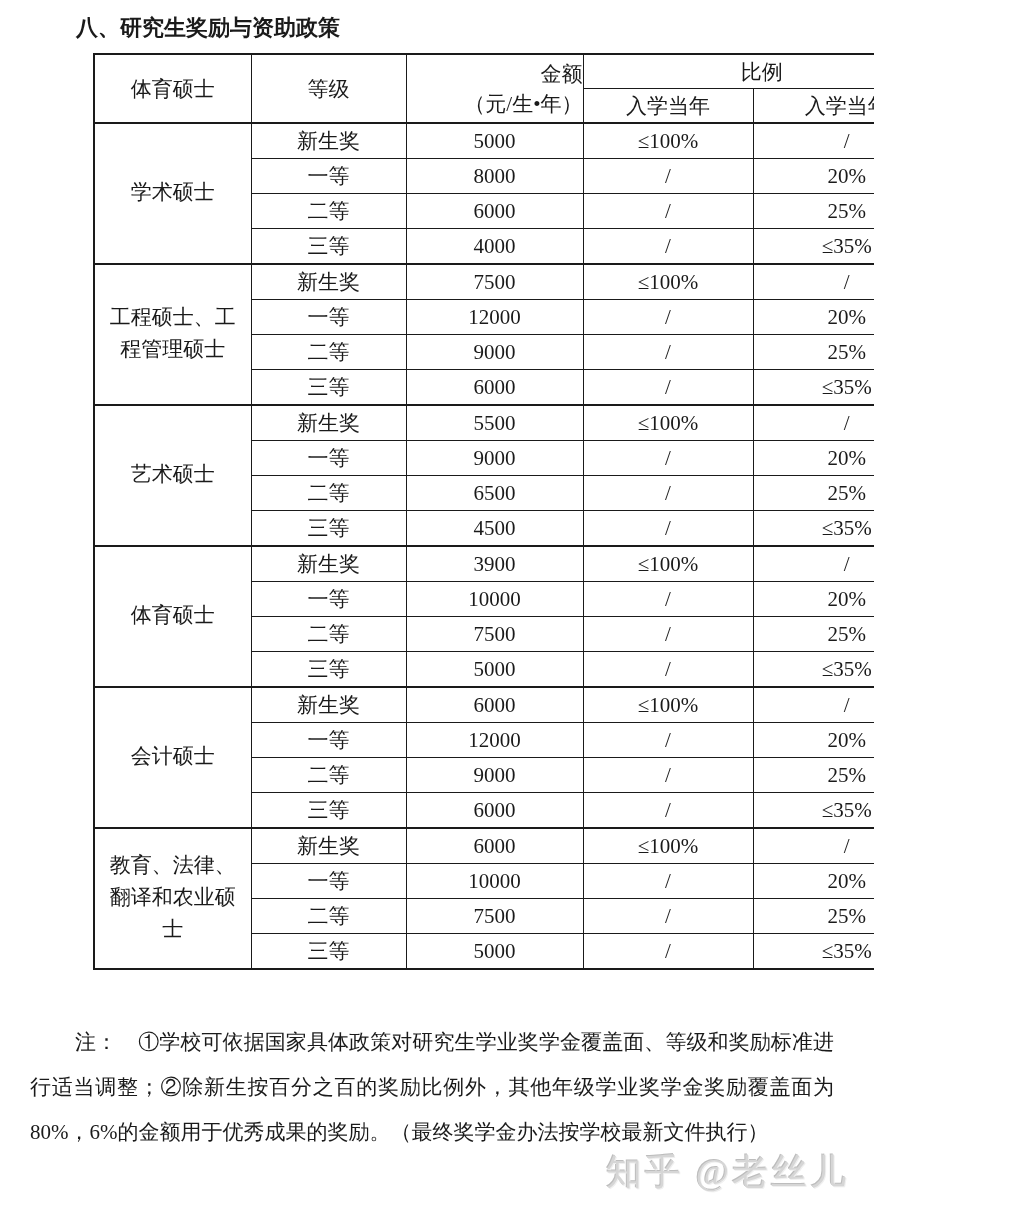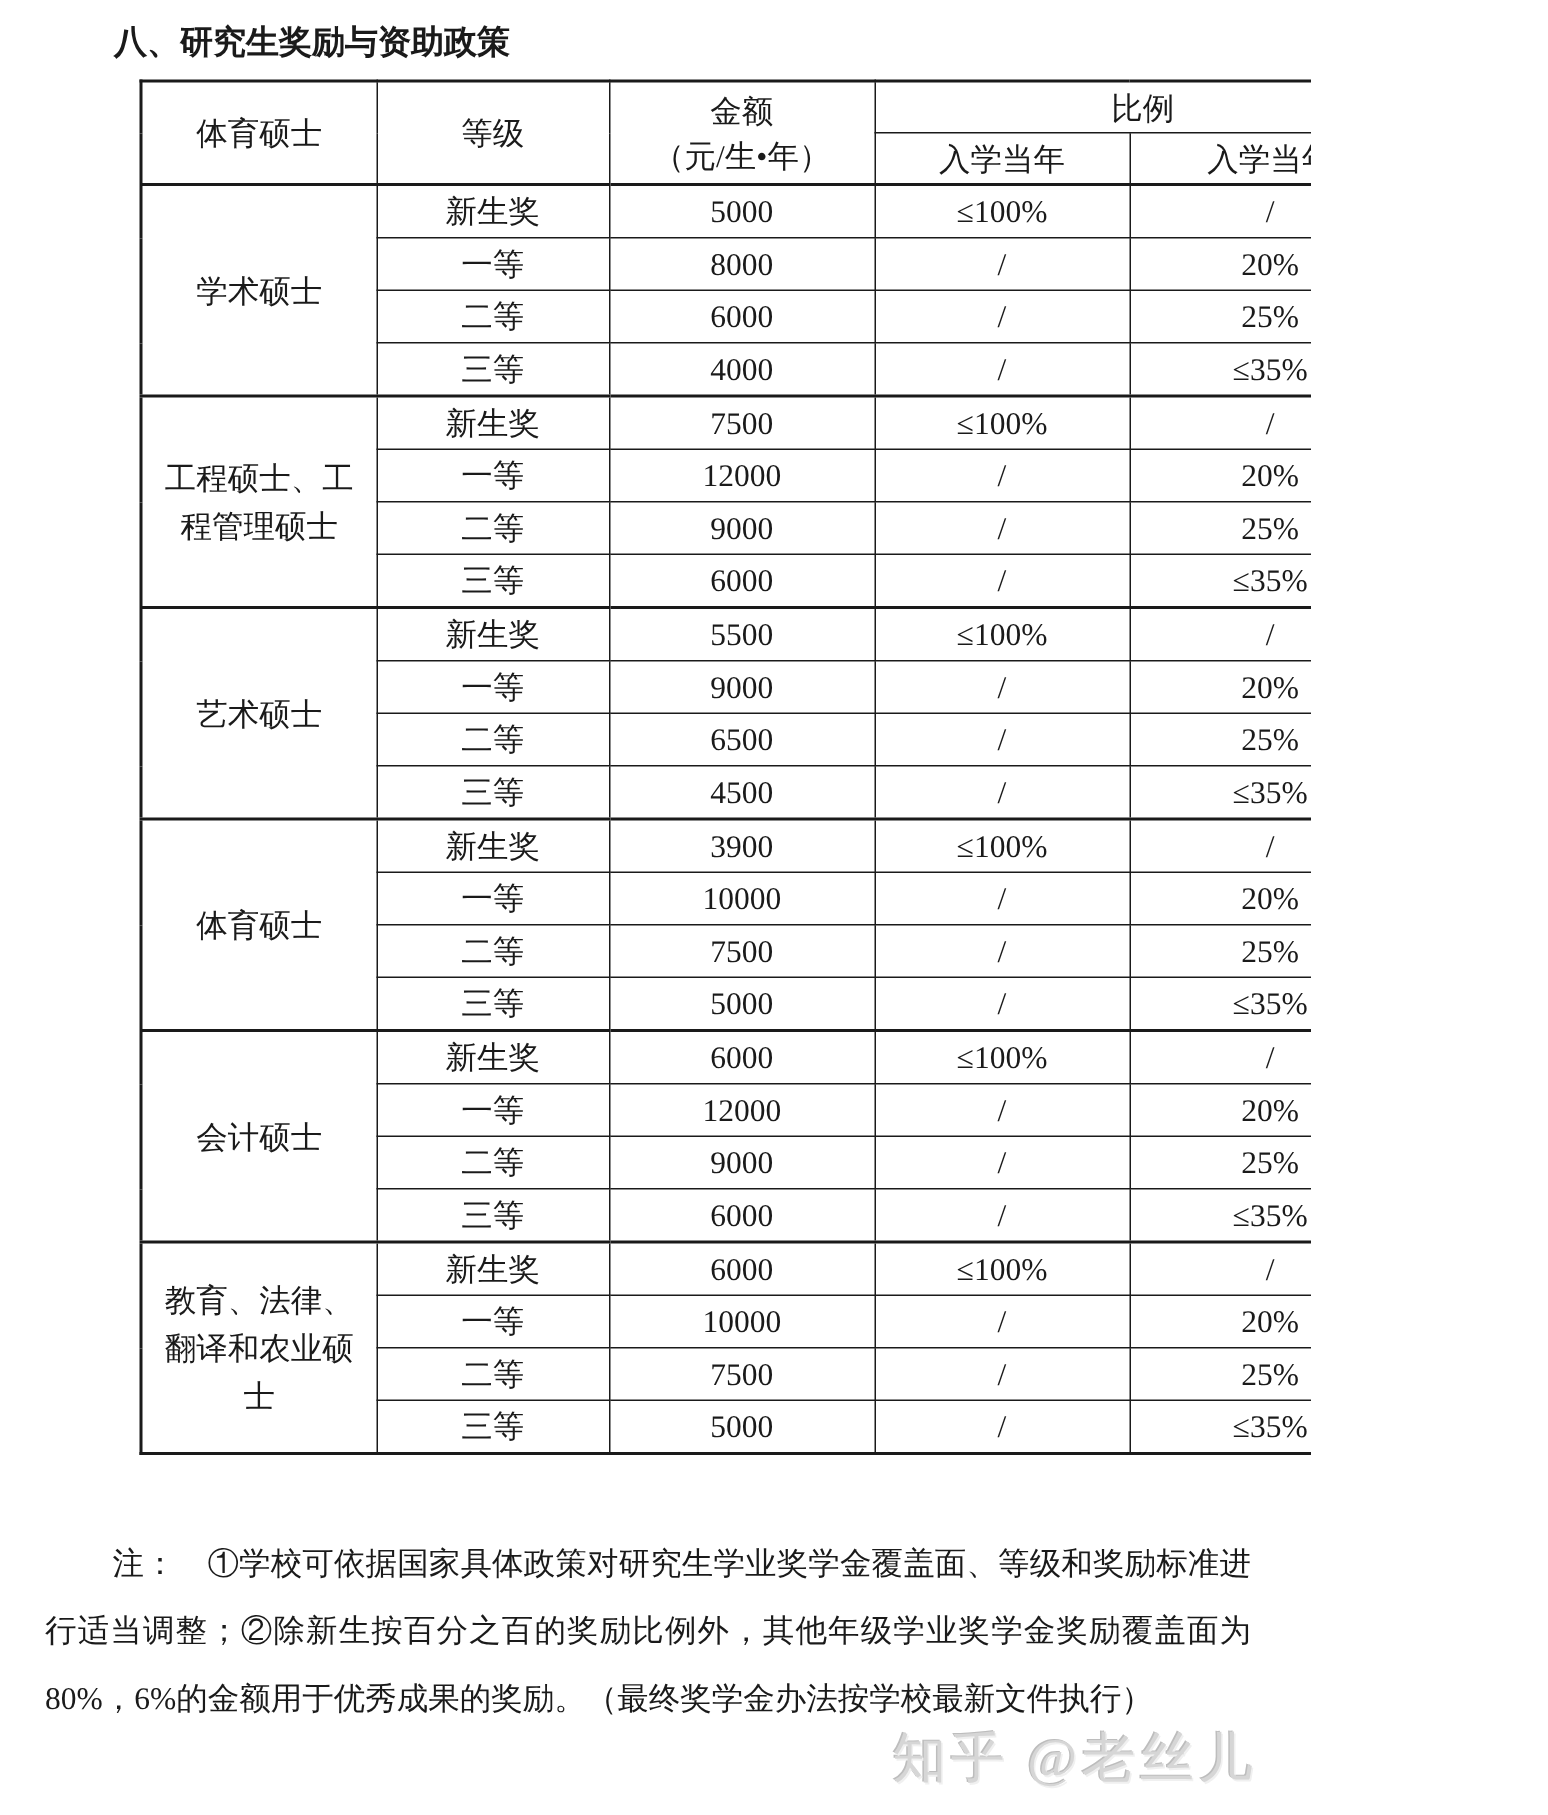--- a/index.html
+++ b/index.html
@@ -47,36 +47,37 @@
     padding: 0;
     overflow: hidden;
   }
   table.scholarship thead tr.hrow1 th { height: 33px; }
   table.scholarship thead tr.hrow2 th { height: 33px; }
   table.scholarship tbody td { height: 34px; }
   table.scholarship tbody tr.group-start td { border-top: 2px solid #1a1a1a; text-align: center; }
   td.cat-cell {
     padding: 0 14px !important;
     line-height: 32px;
-  }
-  .amount-head div { line-height: 30px; }
+    font-family: Liberation Mono, monospace;
+  }
+  .amount-head div { line-height: 30px; text-align: right; }
   .note {
     position: relative;
     z-index: 2;
     margin: 50px 40px 0 30px;
     font-size: 21px;
     line-height: 45px;
     text-align: justify;
     text-indent: 45px;
   }
   .watermark {
     position: absolute;
     z-index: 1;
     top: 1148px;
-    right: 36px;
+    right: 25px;
     font-size: 36px;
     letter-spacing: 3px;
     color: #d6d6d6;
     text-shadow: 1px 1px 0 #f0f0f0, -1px -1px 0 #bdbdbd;
     white-space: nowrap;
   }
 </style>
 </head>
 <body>
 

